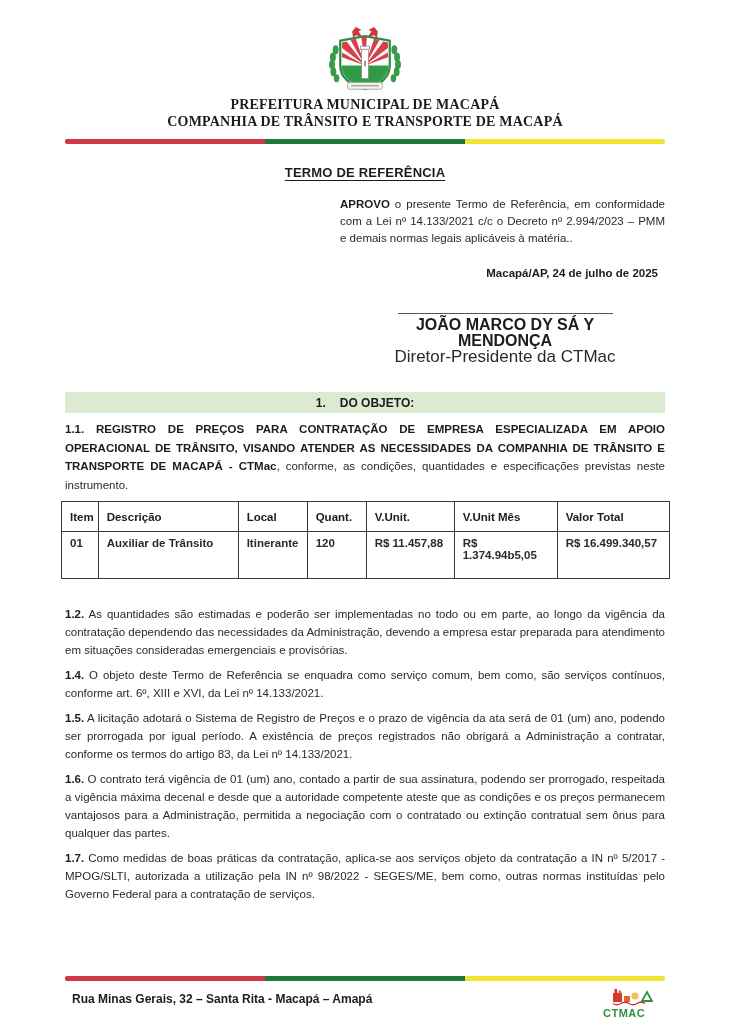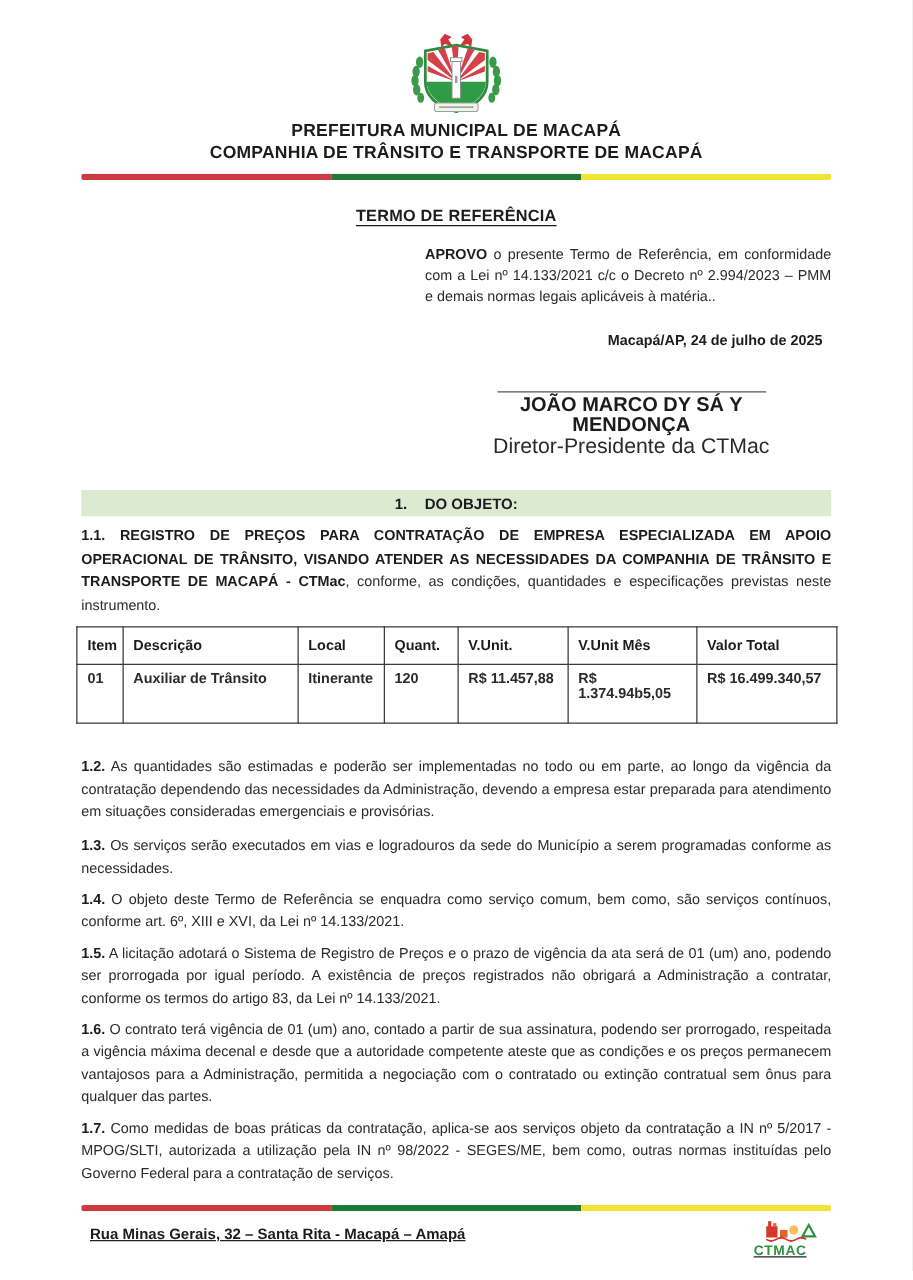--- a/index.html
+++ b/index.html
@@ -10,21 +10,21 @@
   html,body{background:#e8e8e8;}
   .page{
     position:relative; width:730px; height:1024px; margin:0 auto;
     background:#ffffff; overflow:hidden; color:#222;
     font-family:"Liberation Sans","DejaVu Sans",sans-serif;
   }
   
   .header{padding-top:26px; text-align:center;}
   .coat{display:block; margin:0 auto 4px auto;}
   .org-line{
-    font-family:Liberation Sans, sans-serif;
+    font-family:Liberation Serif, serif;
     font-weight:bold; font-size:14px; line-height:17px; color:#1c1c1c;
     letter-spacing:.2px;
   }
   .tricolor{display:flex; height:5px; margin:9px 65px 0 65px; border-radius:2px; overflow:hidden;}
   .tricolor .seg{flex:1 1 0;}
   .seg.red{background:var(--bar-red);}
   .seg.green{background:var(--bar-green);}
   .seg.yellow{background:var(--bar-yellow);}
   
   .doc-title{
@@ -73,22 +73,21 @@
     vertical-align:top; white-space:pre-line;
   }
   table.items th{font-weight:bold; color:#1c1c1c; height:30px; vertical-align:middle;}
   table.items td{height:47px;font-weight:bold;}
   .c-item{width:33px;} .c-desc{width:140px;} .c-local{width:69px;}
   .c-quant{width:59px;} .c-vunit{width:88px;} .c-vmes{width:103px;} .c-total{width:112px;}
   
   .footer{position:absolute; left:0; right:0; bottom:6px;}
   .footer-row{
     display:flex; align-items:flex-start; justify-content:space-between;
-    margin:7px 65px 12px 72px;
-    text-decoration:underline;
+    margin:7px 65px 0 72px;
   }
   .footer-address{font-weight:bold; font-size:12px; color:#1c1c1c; padding-top:4px;}
   .footer-logo{display:block;}
   .ctmac-text{
     font-weight:bold; font-size:11px; letter-spacing:.5px; color:var(--logo-green);
     line-height:10px;
   }
 </style>
 </head>
 <body>
@@ -196,21 +195,20 @@
         <td>R$ 11.457,88</td>
         <td>R$
 1.374.94b5,05</td>
         <td>R$ 16.499.340,57</td>
       </tr>
     </tbody>
   </table>
 
   <p class="para gap-after-table"><b>1.2.</b><span> As quantidades são estimadas e poderão ser implementadas no todo ou em parte, ao longo da vigência da contratação dependendo das necessidades da Administração, devendo a empresa estar preparada para atendimento em situações consideradas emergenciais e provisórias.</span></p>
 
-  <p class="para tight"><b>1.3.</b><span> Os serviços serão executados em vias e logradouros da sede do Município a serem programadas conforme as necessidades.</span></p>
 
   <p class="para"><b>1.4.</b><span> O objeto deste Termo de Referência se enquadra como serviço comum, bem como, são serviços contínuos, conforme art. 6º, XIII e XVI, da Lei nº 14.133/2021.</span></p>
 
   <p class="para"><b>1.5.</b><span> A licitação adotará o Sistema de Registro de Preços e o prazo de vigência da ata será de 01 (um) ano, podendo ser prorrogada por igual período. A existência de preços registrados não obrigará a Administração a contratar, conforme os termos do artigo 83, da Lei nº 14.133/2021.</span></p>
 
   <p class="para"><b>1.6.</b><span> O contrato terá vigência de 01 (um) ano, contado a partir de sua assinatura, podendo ser prorrogado, respeitada a vigência máxima decenal e desde que a autoridade competente ateste que as condições e os preços permanecem vantajosos para a Administração, permitida a negociação com o contratado ou extinção contratual sem ônus para qualquer das partes.</span></p>
 
   <p class="para"><b>1.7.</b><span> Como medidas de boas práticas da contratação, aplica-se aos serviços objeto da contratação a IN nº 5/2017 - MPOG/SLTI, autorizada a utilização pela IN nº 98/2022 - SEGES/ME, bem como, outras normas instituídas pelo Governo Federal para a contratação de serviços.</span></p>
 
   <div class="footer">

